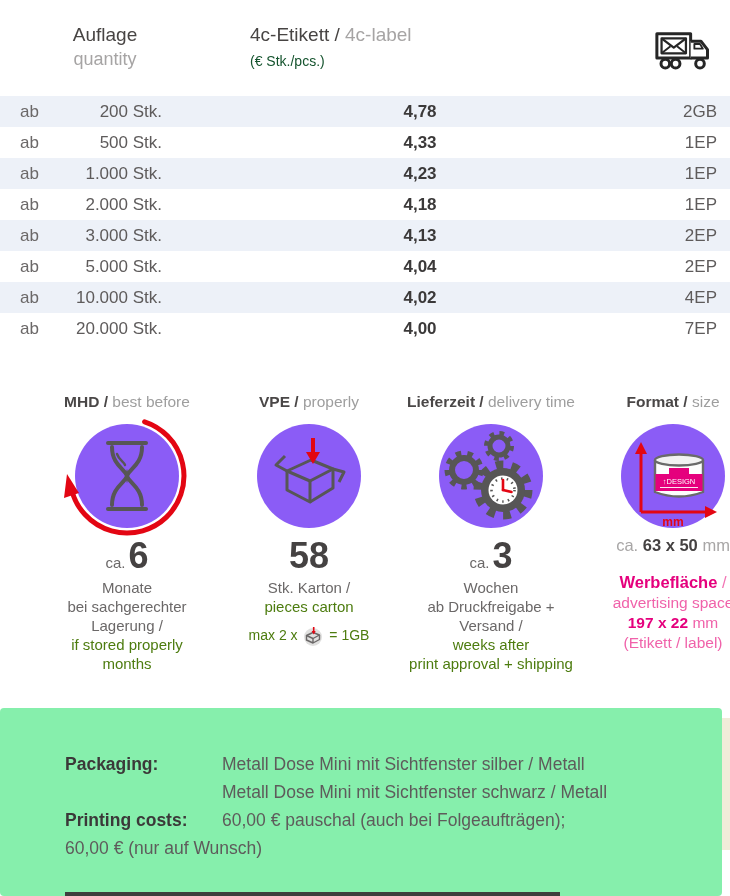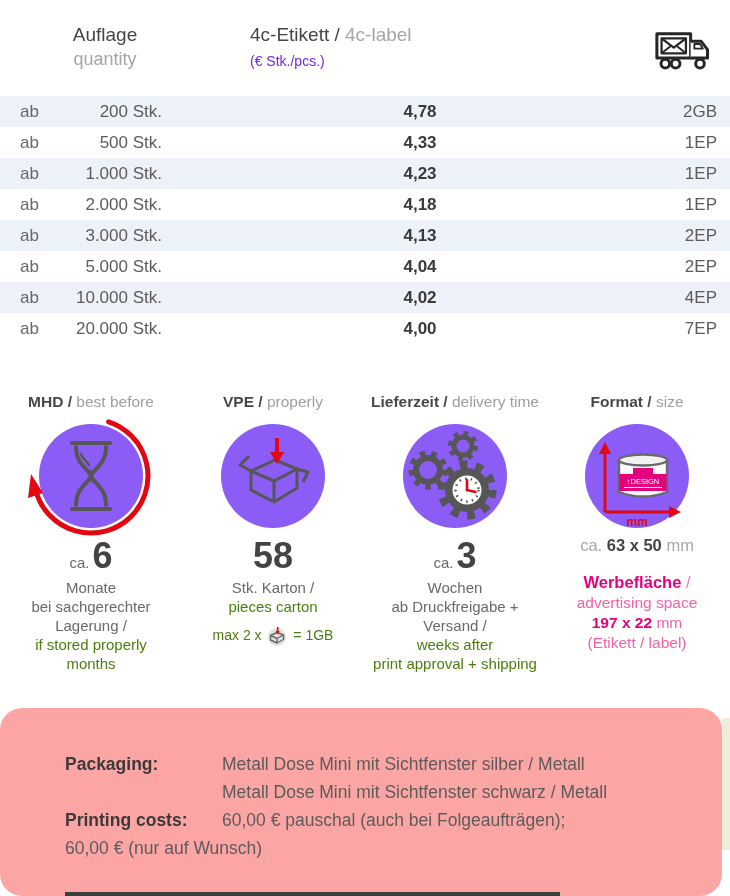--- a/index.html
+++ b/index.html
@@ -11,31 +11,31 @@
   
   .tbl{position:absolute;top:0;left:0;width:730px;}
   .tbl-header{position:relative;height:96px;}
   .hdr-qty{position:absolute;left:30px;top:24px;width:150px;text-align:center;}
   .hdr-qty .de{font-size:19px;color:#474443;}
   .hdr-qty .en{font-size:18px;color:#a6a4a4;margin-top:3px;}
   .hdr-label{position:absolute;left:250px;top:24px;width:340px;}
   .hdr-label .l1{font-size:19px;}
   .hdr-label .de{color:#474443;}
   .hdr-label .en{color:#a6a4a4;}
-  .hdr-label .unit{font-size:14px;color:#6d28d9;margin-top:7px;}
+  .hdr-label .unit{font-size:14px;color:#14532d;margin-top:7px;}
   .truck{position:absolute;right:14px;top:28px;width:62px;height:45px;}
   .rows{position:relative;}
   .row{position:relative;height:31px;line-height:31px;font-size:17px;}
   .row:nth-child(odd){background:#edf1f8;}
   .c-ab{position:absolute;left:20px;color:#6b6868;}
   .c-qty{position:absolute;left:38px;width:124px;text-align:right;color:#5e5b5b;}
   .c-price{position:absolute;left:350px;width:140px;text-align:center;font-weight:bold;color:#3b3939;}
   .c-ship{position:absolute;right:13px;color:#5e5b5b;}
   
-  .info{position:absolute;top:392px;left:0;width:642px;display:grid;grid-template-columns:repeat(4,182px);}
+  .info{position:absolute;top:392px;left:0;width:642px;display:grid;grid-template-columns:repeat(4,182px);padding-left:36px;}
   .icol{text-align:center;}
   .icol-title{font-size:15.5px;line-height:20px;}
   .icol-title .de{font-weight:bold;color:#4a4747;}
   .icol-title .en{color:#9e9e9e;}
   .circle{position:relative;width:104px;height:104px;border-radius:50%;background:#8b5cf6;margin:12px auto 6px auto;}
   .circle svg{position:absolute;}
   .bigline{height:44px;line-height:44px;}
   .ca{font-size:15px;color:#6b6868;margin-right:3px;}
   .bignum{font-size:36px;font-weight:bold;color:#454242;}
   .iline{font-size:15px;line-height:19px;}
@@ -45,21 +45,21 @@
   .note .mini{display:inline-block;vertical-align:middle;width:22px;height:22px;margin:0 1px;}
   .sizeline{font-size:16.5px;line-height:22px;margin-top:4px;}
   .sizeline .b{font-weight:bold;color:#454242;}
   .sizeline .g{color:#a8a6a6;}
   .adblock{margin-top:16px;font-size:15.5px;line-height:20px;}
   .adblock .t{font-weight:bold;font-size:16.5px;color:#e5007d;}
   .adblock .ts{color:#f274b4;font-weight:normal;}
   .adblock .p{color:#f062aa;}
   .adblock .bm{font-weight:bold;color:#e5007d;}
   
-  .details{position:absolute;top:708px;left:0;width:722px;height:188px;background:#fca5a5;border-radius:22px;}
+  .details{position:absolute;top:708px;left:0;width:722px;height:188px;background:#86efac;border-radius:4px;}
   .details-inner{padding:42px 0 0 65px;font-size:17.5px;line-height:28px;}
   .drow{display:flex;}
   .dlabel{width:157px;font-weight:bold;color:#3b3939;}
   .dval{color:#5e5b5b;}
   .edge-frag{position:absolute;right:0;top:718px;width:8px;height:132px;background:#f1ecd9;}
   .bottom-bar{position:absolute;left:65px;bottom:0;width:495px;height:4px;background:#3e3e3d;z-index:5;}
 </style>
 </head>
 <body>
 

